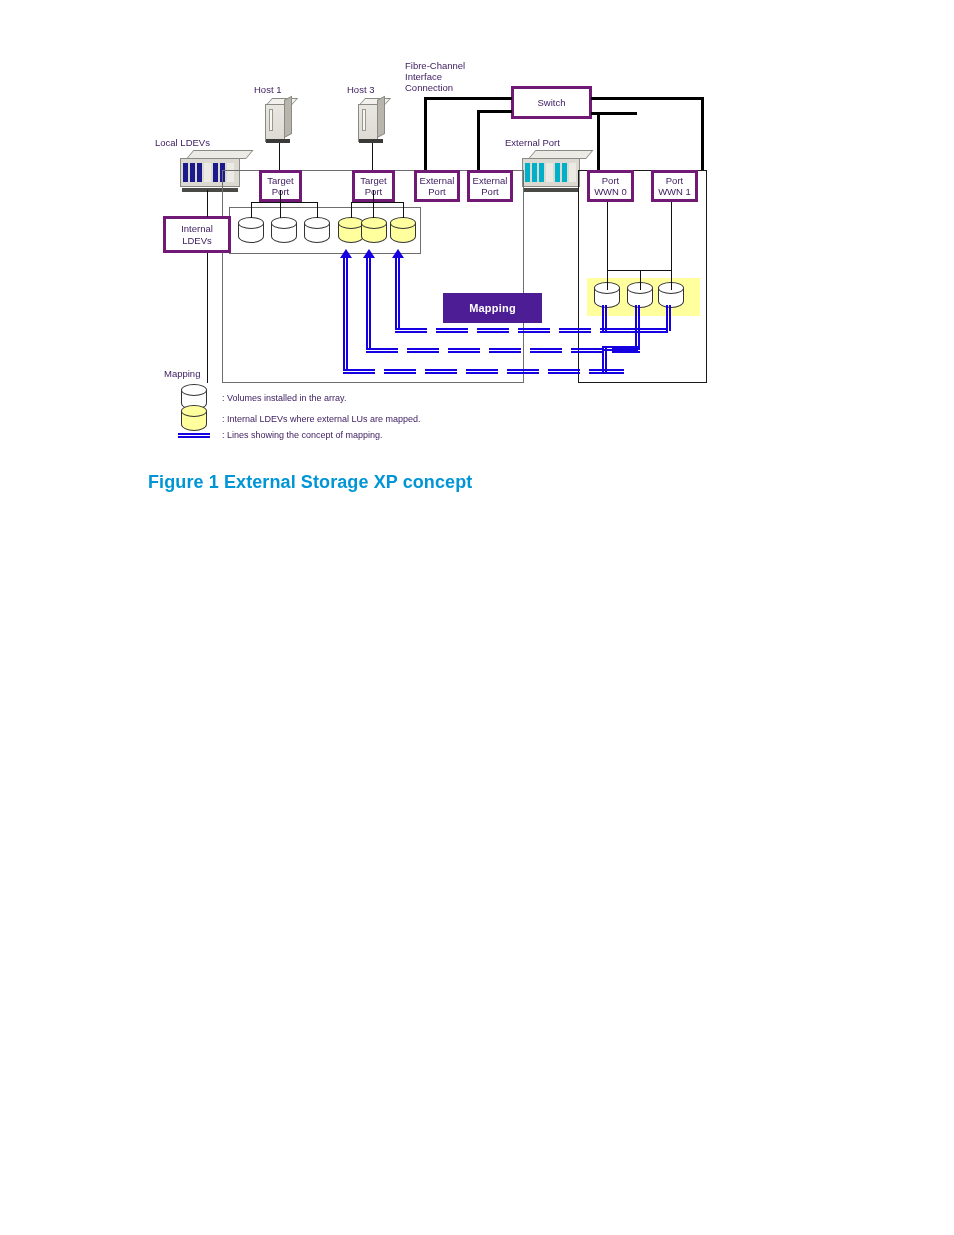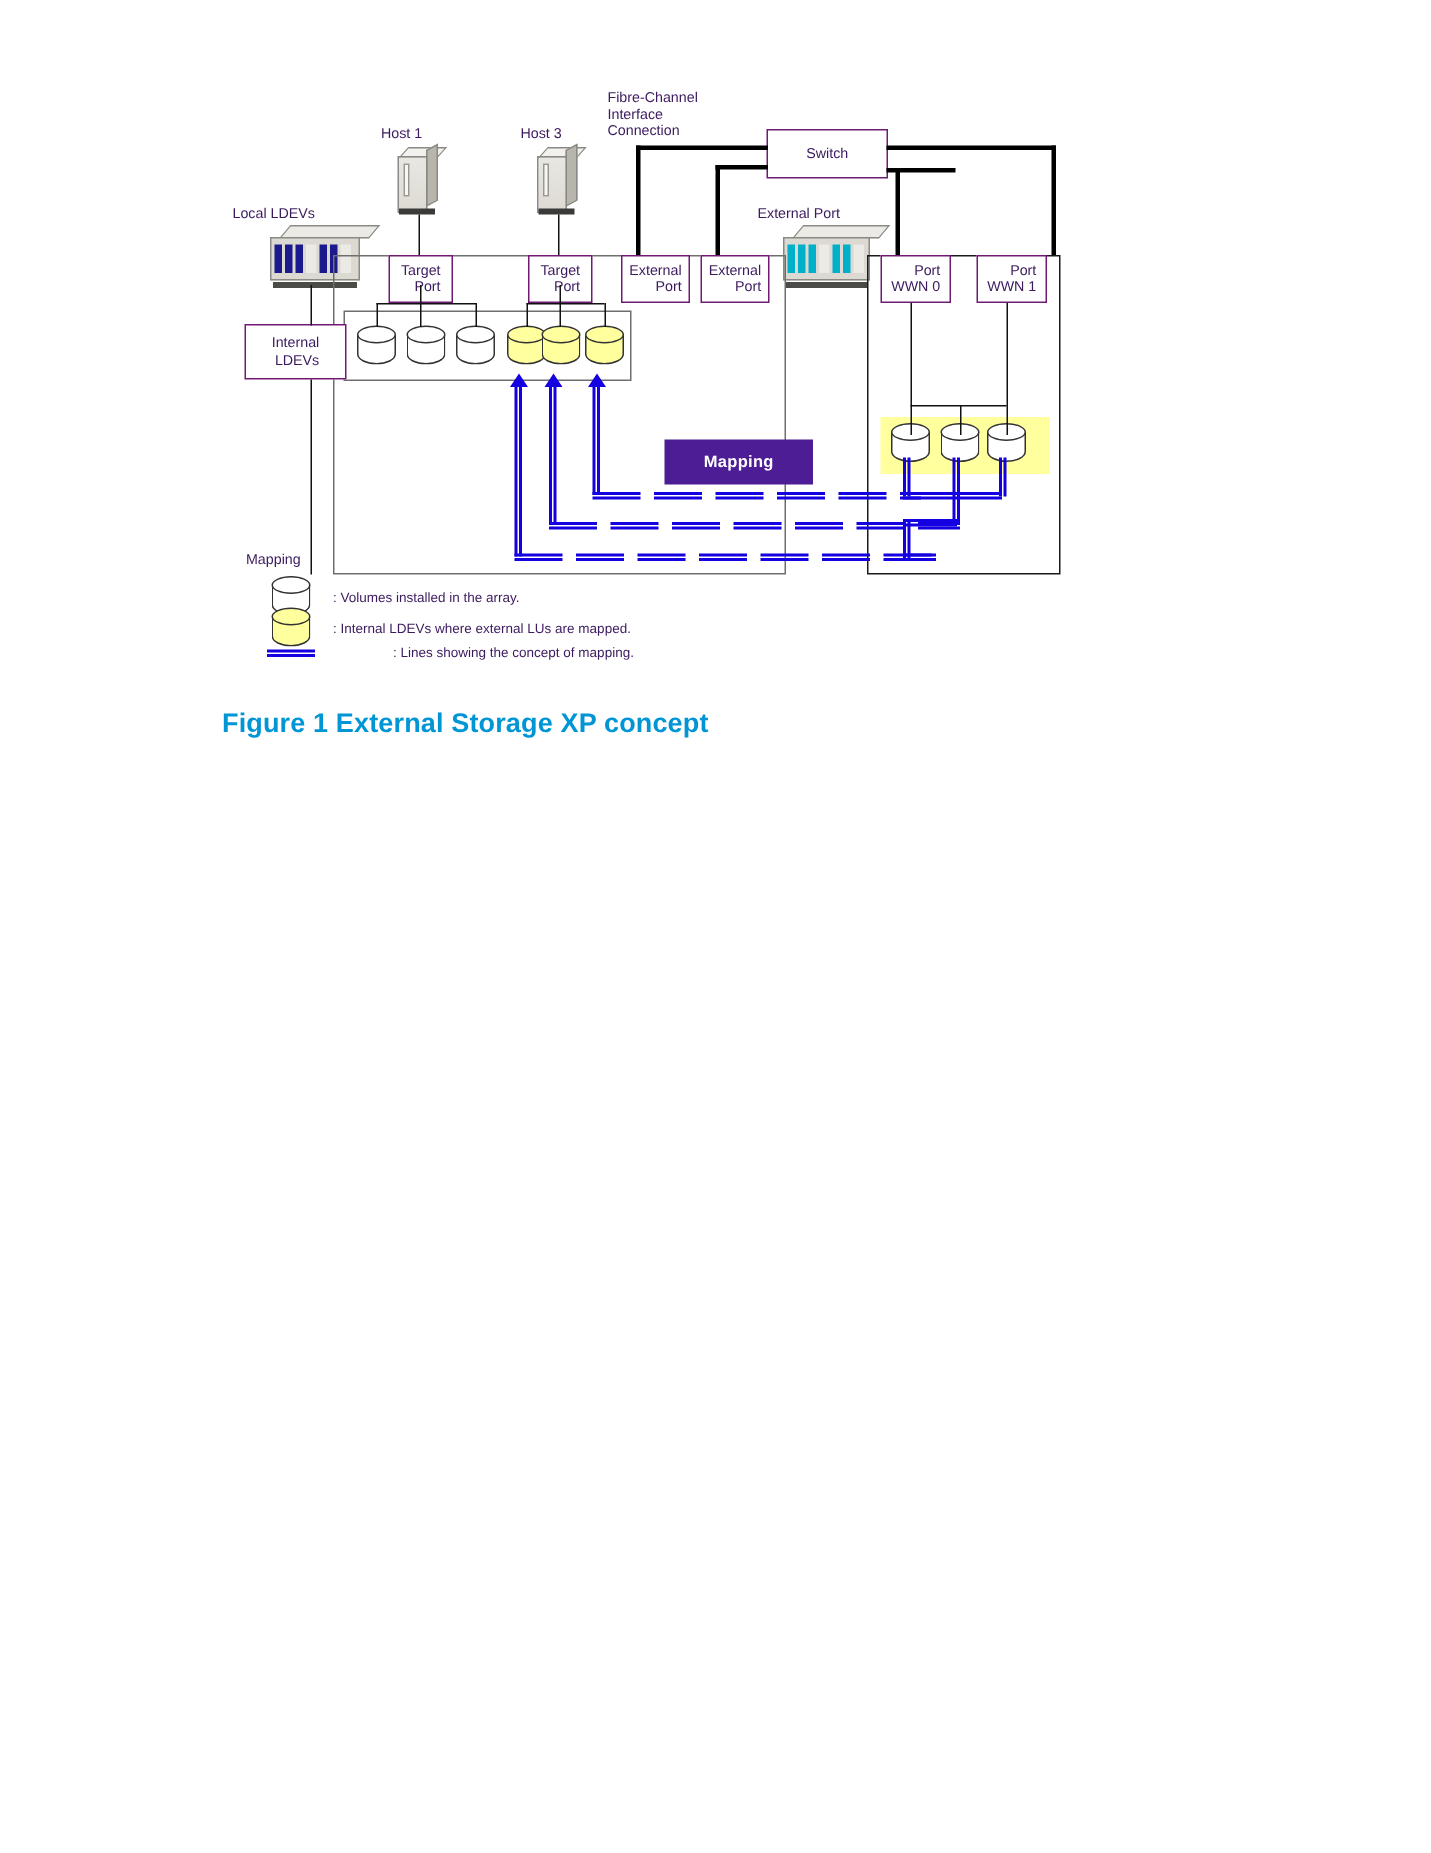--- a/index.html
+++ b/index.html
@@ -15,22 +15,22 @@
 
   
   .lbl{
     position:absolute;color:#3b1a5e;font-size:9.5px;line-height:11px;
     white-space:pre-line;letter-spacing:0px;
   }
   .lbl.c{text-align:left;}
 
   
   .box{
-    position:absolute;border:1px solid #701a75;background:#ffffff;
-    color:#3b1a5e;font-size:9.5px;line-height:11.5px;text-align:right;
+    position:absolute;border:3px solid #701a75;background:#ffffff;
+    color:#3b1a5e;font-size:9.5px;line-height:11.5px;text-align:center;
     display:flex;flex-direction:column;align-items:center;justify-content:center;
     box-sizing:border-box;white-space:pre-line;
   }
 
   
   .frame{position:absolute;border:1px solid #6e6e6e;background:transparent;box-sizing:border-box;}
   .frame.dark{border-color:#1a1a1a;}
 
   
   .wire{position:absolute;background:#000000;}
@@ -341,21 +341,21 @@
       </div>
       <div class="ltext" style="left:72px;top:343px;">: Volumes installed in the array.</div>
 
       <div class="cyl yellow" style="left:31px;top:355px;">
         <div class="body"></div>
         <div class="top"></div>
       </div>
       <div class="ltext" style="left:72px;top:364px;">: Internal LDEVs where external LUs are mapped.</div>
 
       <div class="legline" style="left:28px;top:383px;"></div>
-      <div class="ltext" style="left:72px;top:380px;margin-left:40px;">: Lines showing the concept of mapping.</div>
+      <div class="ltext" style="left:72px;top:380px;">: Lines showing the concept of mapping.</div>
     </div>
 
   </div>
 
   <div id="caption">Figure 1 External Storage XP concept</div>
 
 
 </div>
 
 </body></html>

